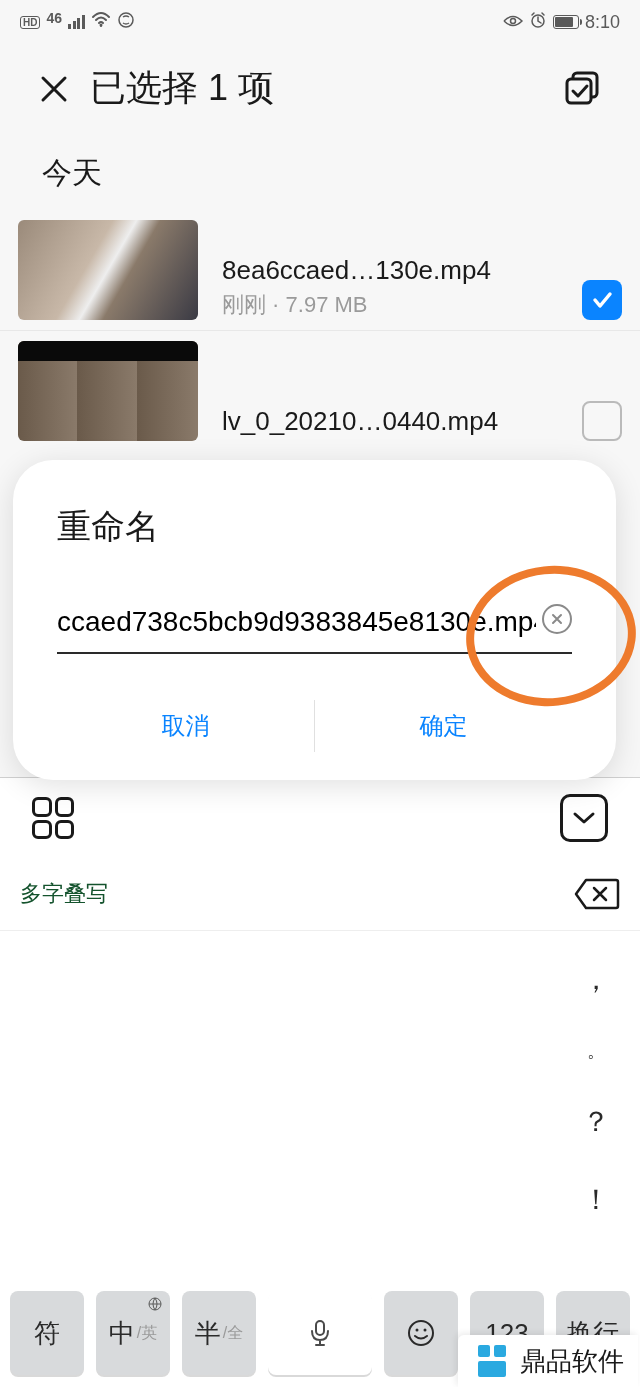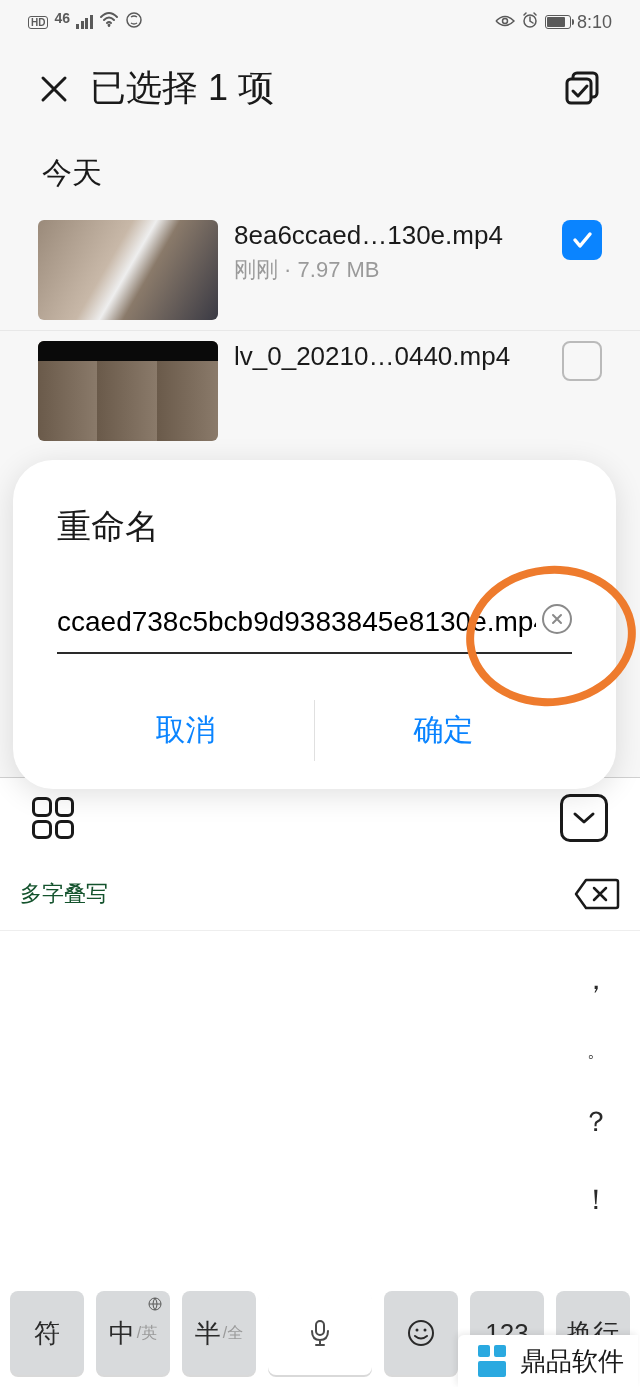--- a/index.html
+++ b/index.html
@@ -10,21 +10,21 @@
     font-family: -apple-system, "PingFang SC", sans-serif;
     overflow: hidden;
     position: relative;
   }
   
   .status-bar {
     height: 44px;
     display: flex;
     justify-content: space-between;
     align-items: center;
-    padding: 0 28px;
+    padding: 0 20px;
     color: #5a5a5a;
     font-size: 18px;
   }
   .status-left, .status-right { display: flex; align-items: center; gap: 6px; }
   .hd-box { font-size:10px; border:1.5px solid #5a5a5a; border-radius:3px; padding:0 2px; font-weight:bold; }
   .signal-bars { display:flex; gap:1.5px; align-items:flex-end; }
   .signal-bars span { width:3px; background:#5a5a5a; }
   .batt { width:26px; height:14px; border:1.5px solid #5a5a5a; border-radius:3px; position:relative; }
   .batt::after { content:''; position:absolute; right:-4px; top:3px; width:2px; height:6px; background:#5a5a5a; border-radius:0 2px 2px 0;}
   .batt-fill { position:absolute; left:1px; top:1px; bottom:1px; width:75%; background:#5a5a5a; border-radius:1px;}
@@ -33,21 +33,21 @@
     display: flex;
     align-items: center;
     padding: 20px 36px;
     gap: 18px;
   }
   .close-x { width:36px; height:36px; display:flex; align-items:center; justify-content:center; }
   .title { font-size: 36px; font-weight: 500; color:#1a1a1a; flex:1; }
   .select-all { width:42px; height:42px; display:flex; align-items:center; justify-content:center; }
   
   .section-label { font-size:30px; color:#1a1a1a; padding: 20px 42px 16px; }
-  .file-row { display:flex; align-items:flex-start; padding: 10px 38px; gap: 16px; border-bottom: 0.5px solid #e8e8e8; }
+  .file-row { display:flex; align-items:flex-end; padding: 10px 18px; gap: 24px; border-bottom: 0.5px solid #e8e8e8; }
   .file-row:last-of-type { border-bottom:none; }
   .thumb { width:180px; height:100px; border-radius:6px; background:#c0b8b0; overflow:hidden; position:relative; flex-shrink:0; }
   .thumb.t1 { background: linear-gradient(120deg,#9a8a7a 0%,#c8b8a8 40%,#eee 50%,#8a7a6a 60%,#3a3a44 100%); }
   .thumb.t2 { background: linear-gradient(90deg,#6a5a4a 0%,#8a7a6a 33%,#6a5a4a 33%,#8a7a6a 66%,#6a5a4a 66%,#8a7a6a 100%); position:relative; }
   .thumb.t2::before{ content:''; position:absolute; left:0; right:0; top:0; height:20%; background:#0a0a0a; }
   .file-info { flex:1; min-width:0; }
   .file-name { font-size:26px; color:#1a1a1a; white-space:nowrap; overflow:hidden; text-overflow:ellipsis; }
   .file-meta { font-size:22px; color:#9a9a9a; margin-top:4px; }
   .chk { width:40px; height:40px; border-radius:8px; flex-shrink:0; display:flex; align-items:center; justify-content:center; }
   .chk.on { background:#0a84ff; }
@@ -62,21 +62,21 @@
   }
   .dlg-title { font-size:34px; font-weight:500; color:#1a1a1a; margin-bottom:50px; }
   .text-input-wrap { position:relative; margin-bottom:36px; }
   .text-input {
     width:100%; border:none; border-bottom:2px solid #2a2a2a;
     font-size:28px; padding: 6px 36px 14px 0; outline:none; background:transparent;
   }
   .text-input::selection { background:#cfe2ff; }
   .clear-btn { position:absolute; right:0; top:4px; width:30px; height:30px; border-radius:50%; border:2px solid #8a8a8a; display:flex; align-items:center; justify-content:center; }
   .dlg-actions { display:flex; border-top:0; }
-  .dlg-btn { flex:1; text-align:center; font-size:30px; color:#0a84ff; padding:20px 0; }
+  .dlg-btn { flex:1; text-align:center; font-size:24px; color:#0a84ff; padding:20px 0; }
   .dlg-sep { width:1px; background:#e0e0e0; margin:10px 0; }
   .circle-ann { position:absolute; right:-20px; top:106px; width:170px; height:140px; border:8px solid #ee7b2d; border-radius:50%; pointer-events:none; z-index:20; transform:rotate(-6deg); }
   
   .kb-area { position:absolute; left:0; right:0; bottom:0; background:#fff; border-top:1px solid #d0d0d0; }
   .kb-top { height:80px; display:flex; align-items:center; justify-content:space-between; padding:0 32px; }
   .kb-icon { width:48px; height:48px; border:3px solid #1a1a1a; border-radius:10px; display:flex; align-items:center; justify-content:center; }
   .kb-grid { display:grid; grid-template-columns:1fr 1fr; grid-template-rows:1fr 1fr; gap:3px; width:42px; height:42px; }
   .kb-grid span { background:transparent; border:3px solid #1a1a1a; border-radius:6px; }
   .kb-cand { display:flex; align-items:center; padding:16px 20px; border-bottom:1px solid #eee; }
   .cand-label { color:#14532d; font-size:22px; flex:1; }

